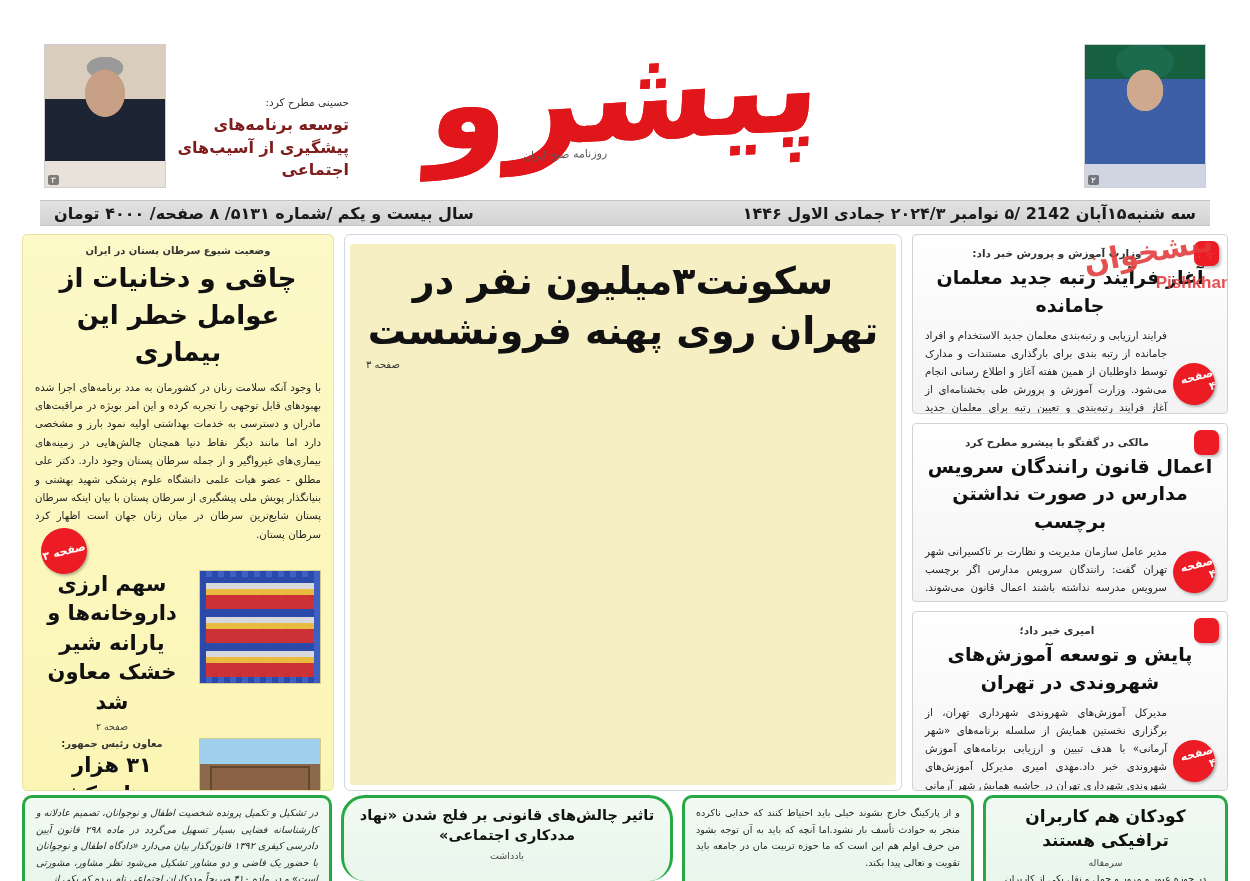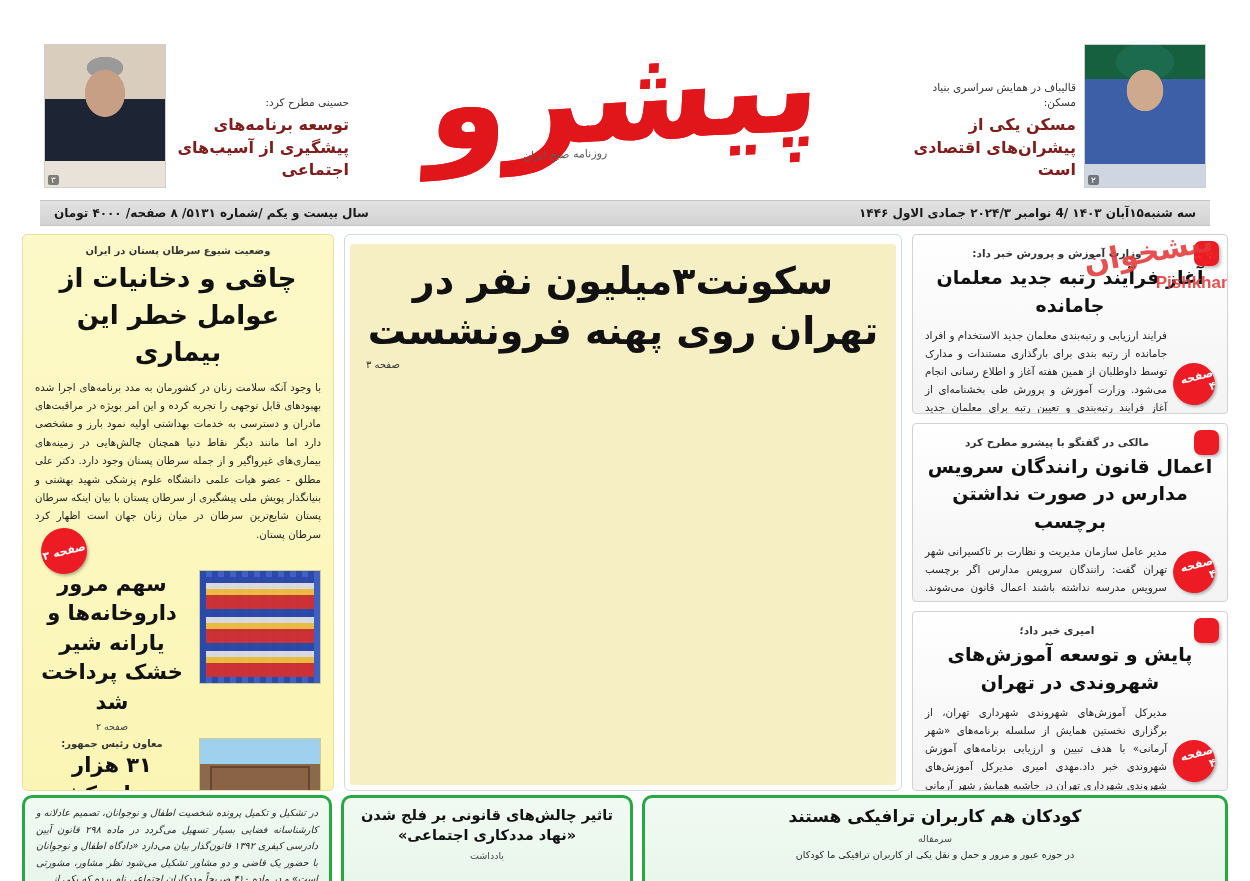--- a/index.html
+++ b/index.html
@@ -71,21 +71,21 @@
   .promo-title{font-size:16px;font-weight:bold;color:#7f1d1d;line-height:1.42;}
 
   
   .datebar{
     position:relative;height:26px;width:1170px;margin:0 auto;
     background:linear-gradient(#e2e2e2,#d3d3d3);
     border-top:1px solid #c3c3c3;border-bottom:1px solid #c3c3c3;
     display:flex;align-items:center;justify-content:space-between;
     padding:0 14px;box-sizing:border-box;
   }
-  .datebar span{font-size:12px;font-weight:bold;color:#1a1a1a;}
+  .datebar span{font-size:16px;font-weight:bold;color:#1a1a1a;}
 
   
   .main{
     position:relative;width:1250px;height:565px;padding:8px 22px 0;
     box-sizing:border-box;display:flex;gap:10px;align-items:stretch;
   }
   .col-right{width:316px;display:flex;flex-direction:column;gap:9px;flex:0 0 auto;}
   .col-center{flex:1 1 auto;display:flex;flex-direction:column;}
   .col-left{width:312px;flex:0 0 auto;}
 
@@ -230,21 +230,21 @@
   .bottom{
     position:absolute;left:0;bottom:0;width:1250px;height:86px;
     padding:0 22px;box-sizing:border-box;display:flex;gap:9px;align-items:stretch;
   }
   .gbox{
     border:3px solid #27a844;border-radius:10px 10px 0 0;border-bottom:none;
     background:linear-gradient(#f1faf2,#e9f6ec);
     padding:7px 11px 0;box-sizing:border-box;overflow:hidden;position:relative;
   }
   .gbox.b1{width:310px;flex:0 0 auto;font-style:italic;}
-  .gbox.b2{width:292px;flex:0 0 auto;}
+  .gbox.b2{width:332px;flex:0 0 auto;border-radius:24px;}
   .gbox.b3{width:292px;flex:0 0 auto;}
   .gbox.b4{flex:1 1 auto;}
   .g-title{font-size:14.5px;font-weight:bold;color:#111;text-align:center;line-height:1.4;}
   .g-title.big{font-size:17px;}
   .g-kicker{font-size:9.5px;color:#444;text-align:center;margin:4px 0 3px;}
   .g-body{font-size:9.6px;line-height:1.72;color:#222;text-align:justify;}
   .g-body.center{text-align:center;}
 </style>
 </head>
 <body>
@@ -265,29 +265,25 @@
       <div class="promo-text">
         <div class="promo-kicker">حسینی مطرح کرد:</div>
         <div class="promo-title">توسعه برنامه‌های پیشگیری از آسیب‌های اجتماعی</div>
       </div>
     </div>
 
     <div class="promo right">
       <div class="promo-photo p2">
         <span class="pg-num">۲</span>
       </div>
-      <div class="promo-text">
-        <div class="promo-kicker">قالیباف در همایش سراسری بنیاد مسکن:</div>
-        <div class="promo-title">مسکن یکی از پیشران‌های اقتصادی است</div>
-      </div>
     </div>
   </div>
 
   <div class="datebar">
-    <span>سه شنبه۱۵آبان ۱۴۰۳ /4 نوامبر ۲۰۲۴/۳ جمادی الاول ۱۴۴۶</span>
+    <span>سه شنبه۱۵آبان 2142 /۵ نوامبر ۲۰۲۴/۳ جمادی الاول ۱۴۴۶</span>
     <span>سال بیست و یکم /شماره ۵۱۳۱/ ۸ صفحه/ ۴۰۰۰ تومان</span>
   </div>
 
   <div class="main">
 
     <div class="col-right">
 
       <div class="card">
         <span class="dot"></span>
         <div class="watermark">
@@ -350,21 +346,21 @@
         <div class="yp-kicker">وضعیت شیوع سرطان پستان در ایران</div>
         <div class="yp-title">چاقی و دخانیات از عوامل خطر این بیماری</div>
         <div class="yp-body">با وجود آنکه سلامت زنان در کشورمان به مدد برنامه‌های اجرا شده بهبودهای قابل توجهی را تجربه کرده و این امر بویژه در مراقبت‌های مادران و دسترسی به خدمات بهداشتی اولیه نمود بارز و مشخصی دارد اما مانند دیگر نقاط دنیا همچنان چالش‌هایی در زمینه‌های بیماری‌های غیرواگیر و از جمله سرطان پستان وجود دارد. دکتر علی مطلق - عضو هیات علمی دانشگاه علوم پزشکی شهید بهشتی و بنیانگذار پویش ملی پیشگیری از سرطان پستان با بیان اینکه سرطان پستان شایع‌ترین سرطان در میان زنان جهان است اظهار کرد سرطان پستان.</div>
         <div style="position:relative;height:0;">
           <div class="yp-badge">صفحه ۳</div>
         </div>
 
         <div class="yp-row">
           <div class="yp-thumb t1"></div>
           <div class="yp-sub">
-            <div class="yp-sub-title">سهم مرور داروخانه‌ها و یارانه شیر خشک پرداخت شد</div>
+            <div class="yp-sub-title">سهم ارزی داروخانه‌ها و یارانه شیر خشک معاون شد</div>
             <div class="yp-page">صفحه ۲</div>
           </div>
         </div>
 
         <div class="yp-row" style="margin-top:6px;">
           <div class="yp-thumb t2"></div>
           <div class="yp-sub">
             <div class="yp-kicker2">معاون رئیس جمهور:</div>
             <div class="yp-sub-title">۳۱ هزار روستای کشور خالی از سکنه شده است</div>
 
@@ -376,20 +372,23 @@
   </div>
 
   <div class="bottom">
 
     <div class="gbox b4">
       <div class="g-title big">کودکان هم کاربران ترافیکی هستند</div>
       <div class="g-kicker">سرمقاله</div>
       <div class="g-body center">در حوزه عبور و مرور و حمل و نقل یکی از کاربران ترافیکی ما کودکان</div>
     </div>
 
+    <div class="gbox b3">
+      <div class="g-body">و از پارکینگ خارج بشوند خیلی باید احتیاط کنند که خدایی ناکرده منجر به حوادث تأسف بار نشود.اما آنچه که باید به آن توجه بشود من حرف اولم هم این است که ما حوزه تربیت مان در جامعه باید تقویت و تعالی پیدا بکند.</div>
+    </div>
 
     <div class="gbox b2">
       <div class="g-title">تاثیر چالش‌های قانونی بر فلج شدن «نهاد مددکاری اجتماعی»</div>
       <div class="g-kicker">یادداشت</div>
       <div class="g-body"></div>
     </div>
 
     <div class="gbox b1">
       <div class="g-body">در تشکیل و تکمیل پرونده شخصیت اطفال و نوجوانان، تصمیم عادلانه و کارشناسانه فضایی بسیار تسهیل می‌گردد
 در ماده ۲۹۸ قانون آیین دادرسی کیفری ۱۳۹۲ قانون‌گذار بیان می‌دارد «دادگاه اطفال و نوجوانان با حضور یک قاضی و دو مشاور تشکیل می‌شود نظر مشاور، مشورتی است» و در ماده ۴۱۰ صریحاً مددکاران اجتماعی نام برده که یکی از</div>

